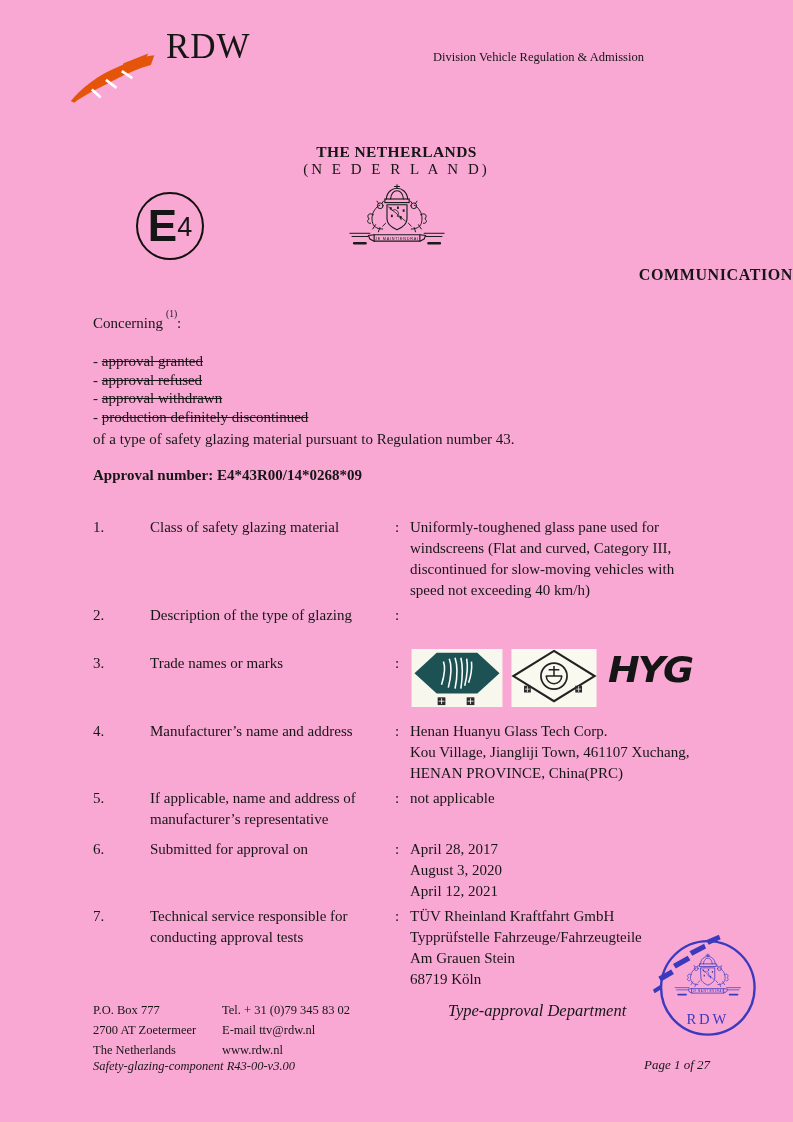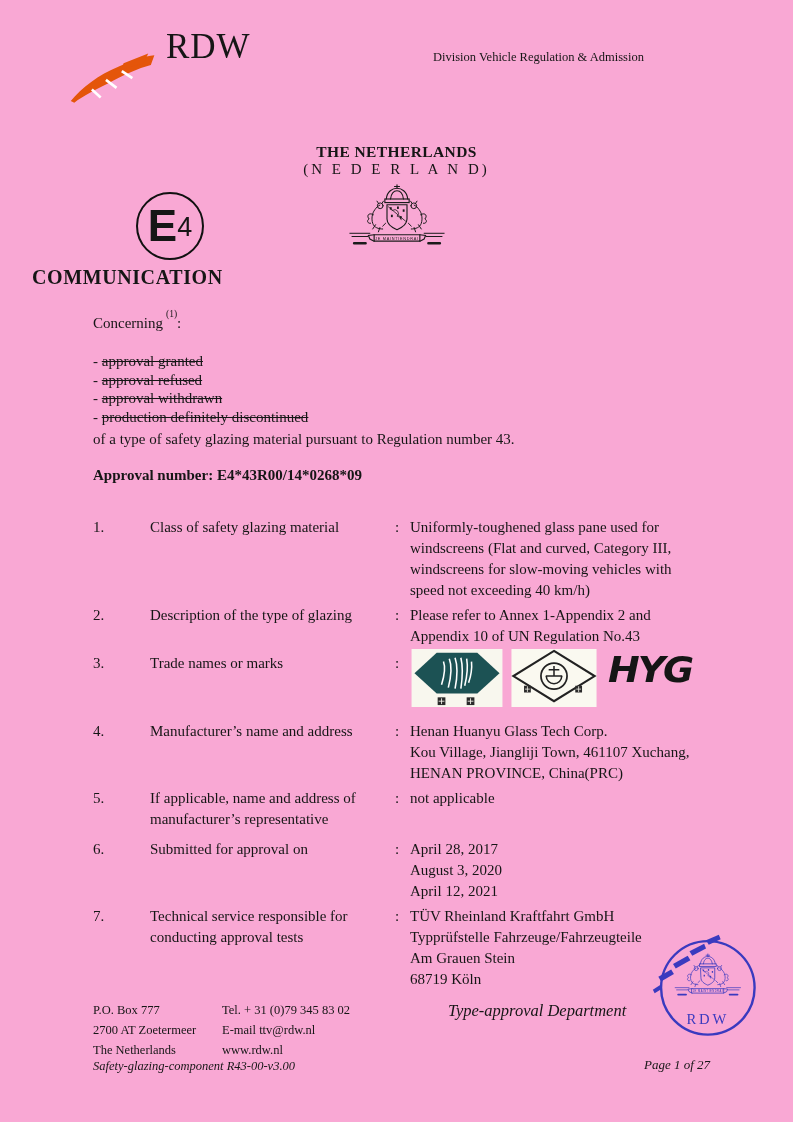--- a/index.html
+++ b/index.html
@@ -10,21 +10,21 @@
   }
   .abs { position:absolute; }
 
   
   .rdw-word { left:166px; top:29px; font-size:35px; line-height:1; letter-spacing:1px; }
   .division { left:433px; top:50px; font-size:12.5px; }
 
   
   .country { left:0; right:0; top:143px; text-align:center; font-weight:bold; font-size:15.5px; letter-spacing:.4px; }
   .country-native { left:0; right:0; top:161px; text-align:center; font-size:15px; letter-spacing:3px; }
-  .communication { left:0; right:0; top:266px; text-align:left; font-weight:bold; font-size:20px; letter-spacing:.6px;padding-left:32px; }
+  .communication { left:0; right:0; top:266px; text-align:right; font-weight:bold; font-size:16px; letter-spacing:.6px;padding-left:32px; }
 
   .emark {
     left:136px; top:192px; width:68px; height:68px; border:2.5px solid #111; border-radius:50%;
     display:flex; align-items:center; justify-content:center;
     font-family:"Liberation Sans", sans-serif;
   }
   .emark .e { font-size:44px; font-weight:bold; line-height:1; }
   .emark .four { font-size:27px; line-height:1; margin-top:3px; }
 
   .arms-center { left:347px; top:183px; width:100px; height:72px; color:#1b1b1b; }
@@ -147,35 +147,31 @@
 
   <div class="abs item-row row1">
     <div>1.</div>
     <div>
         <div>Class of safety glazing material</div>
       </div>
     <div>:</div>
     <div>
       <div>Uniformly-toughened glass pane used for</div>
       <div>windscreens (Flat and curved, Category III,</div>
-      <div>windscreens for slow-moving vehicles with</div>
+      <div>discontinued for slow-moving vehicles with</div>
       <div>speed not exceeding 40 km/h)</div>
     </div>
   </div>
 
   <div class="abs item-row row2">
     <div>2.</div>
     <div>
         <div>Description of the type of glazing</div>
       </div>
     <div>:</div>
-    <div>
-      <div>Please refer to Annex 1-Appendix 2 and</div>
-      <div>Appendix 10 of UN Regulation No.43</div>
-    </div>
   </div>
 
   <div class="abs item-row row3">
     <div>3.</div>
     <div>
         <div>Trade names or marks</div>
       </div>
     <div>:</div>
     <div>
       <div class="logo-strip">

